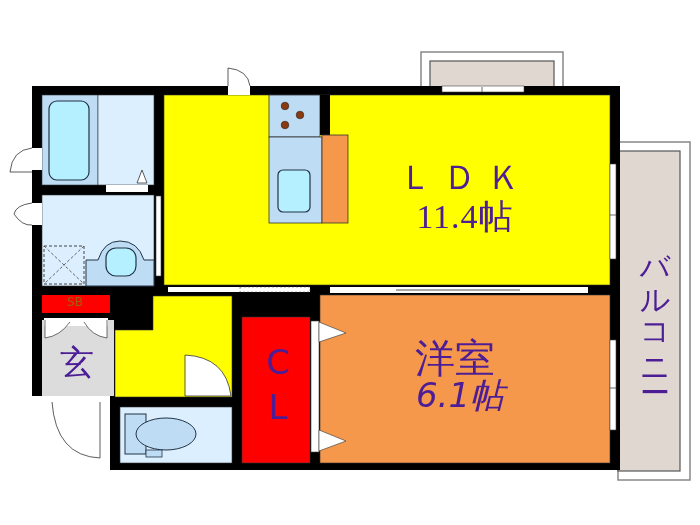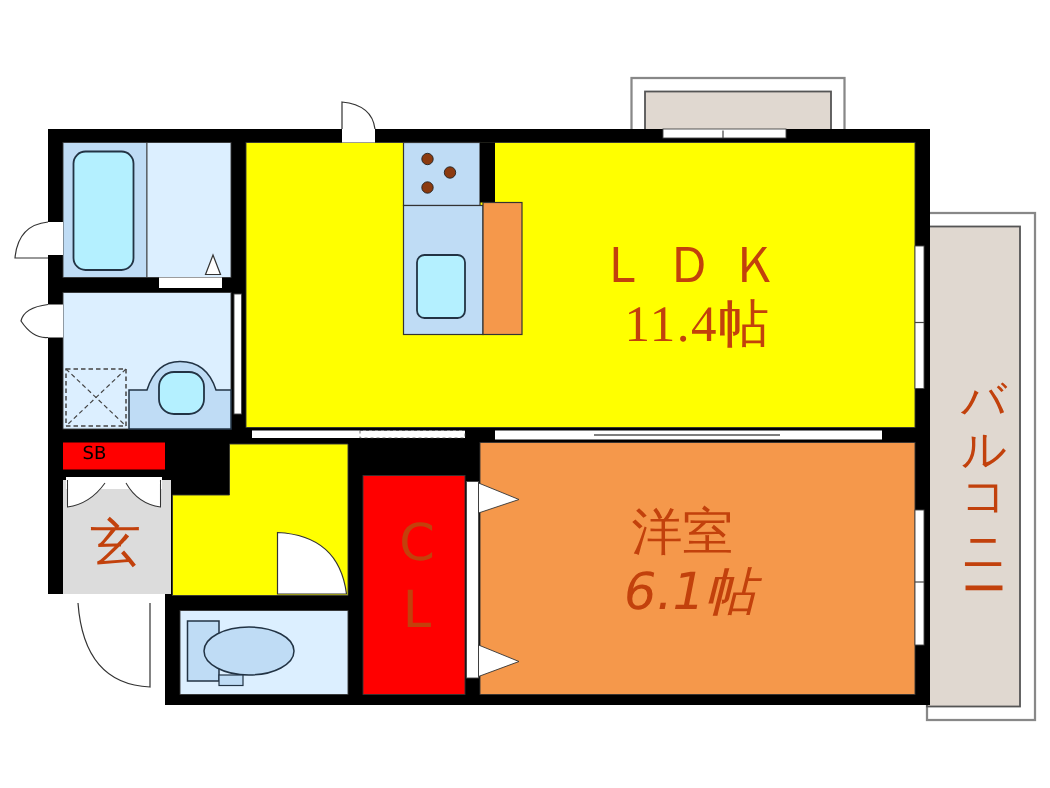--- a/index.html
+++ b/index.html
@@ -1,27 +1,27 @@
 <!DOCTYPE html>
 <html><head>
   <meta charset="utf-8">
   <style>
     html, body { margin: 0; padding: 0; background: #ffffff; }
     body { width: 700px; height: 525px; overflow: hidden; position: relative; font-family: "DejaVu Sans", sans-serif; }
     #plan { position: absolute; left: 0; top: 0; width: 700px; height: 525px; }
-    .lbl { position: absolute; color: #c2410c; text-align: center; line-height: 1; white-space: nowrap; font-family: "DejaVu Sans", sans-serif; }
+    .lbl { position: absolute; color: #4c1d95; text-align: center; line-height: 1; white-space: nowrap; font-family: "DejaVu Sans", sans-serif; }
     .ldk-name { left: 385px; top: 160px; width: 160px; font-size: 34px; letter-spacing: 10px; }
     .ldk-size { left: 385px; top: 200px; width: 160px; font-size: 34px; letter-spacing: 1px; font-family: Liberation Serif, serif; }
-    .yo-name { left: 400px; top: 338px; width: 110px; font-size: 34px; }
+    .yo-name { left: 400px; top: 338px; width: 110px; font-size: 40px; }
     .yo-size { left: 400px; top: 378px; width: 120px; font-size: 34px; font-style: italic; }
     .cl { left: 258px; width: 40px; font-size: 34px; }
     .cl-c { top: 345px; }
     .cl-l { top: 390px; }
     .genkan { left: 52px; top: 345px; width: 50px; font-size: 34px; }
-    .sb { left: 28px; top: 296px; width: 70px; font-size: 12px; color: #000000; }
+    .sb { left: 40px; top: 296px; width: 70px; font-size: 12px; color: #a16207; }
     .balcony { left: 630px; top: 233px; width: 40px; font-size: 30px; writing-mode: vertical-rl; text-orientation: upright; letter-spacing: 2px; }
   </style>
 </head>
 <body>
 
 <svg id="plan" viewBox="0 0 700 525" xmlns="http://www.w3.org/2000/svg">
 
   <g>
     <rect x="421" y="52" width="142" height="38" fill="#fff" stroke="#888" stroke-width="1.5"></rect>
     <rect x="430" y="61" width="124" height="30" fill="#e0d8d0" stroke="#555" stroke-width="1.2"></rect>

